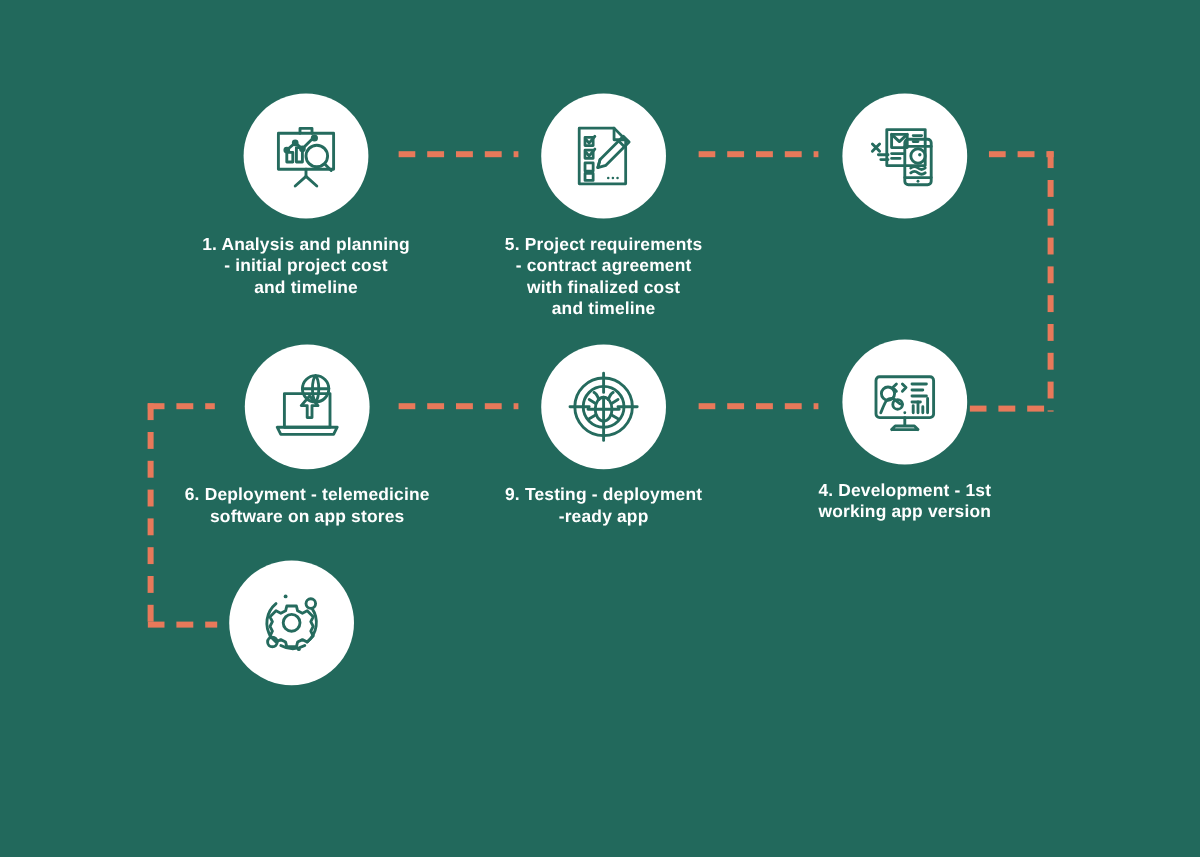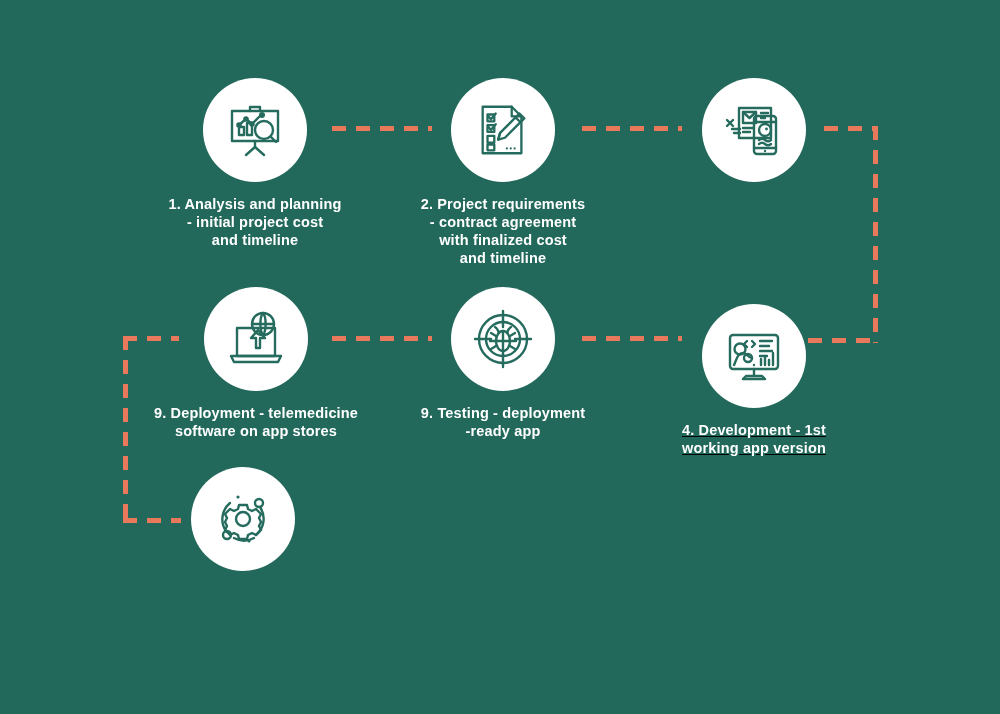--- a/index.html
+++ b/index.html
@@ -48,21 +48,21 @@
     white-space: pre-line;
   }
 
   
   #node-1 { left: 125px;  top: 78px; }
   #node-2 { left: 373px;  top: 78px; }
   #node-3 { left: 624px;  top: 78px; }
 
   #node-6 { left: 126px;  top: 287px; }
   #node-5 { left: 373px;  top: 287px; }
-  #node-4 { left: 624px;  top: 304px; text-decoration: underline; }
+  #node-4 { left: 624px;  top: 283px; }
 
   #node-7 { left: 113px;  top: 467px; }
 
   
   .conn {
     position: absolute;
   }
   .conn.h {
     height: 5px;
     background-image: linear-gradient(to right, #e8795a 0 14px, transparent 14px 24px);
@@ -147,21 +147,21 @@
           <path d="M16 17l2.5 3 5-6M16 28l2.5 3 5-6"></path>
           <path d="M48 14l5 5-20 20-7 2 2-7z"></path>
           <path d="M44 18l5 5"></path>
           <path d="M28 34l-2 7"></path>
           <circle cx="35" cy="50" r="1.1" fill="#256b5e" stroke="none"></circle>
           <circle cx="39" cy="50" r="1.1" fill="#256b5e" stroke="none"></circle>
           <circle cx="43" cy="50" r="1.1" fill="#256b5e" stroke="none"></circle>
         </svg>
       </span>
     </div>
-    <div class="caption">2. Project requirements
+    <div class="caption">5. Project requirements
 - contract agreement
 with finalized cost
 and timeline</div>
   </div>
 
   <div class="node" id="node-3">
     <div class="circle">
       <span>
         <svg width="62" height="62" viewBox="0 0 62 62" fill="none" stroke="#256b5e" stroke-width="2.4" stroke-linecap="round" stroke-linejoin="round">
           <path d="M16 9h32v30H16z"></path>
@@ -229,21 +229,21 @@
         <svg width="62" height="62" viewBox="0 0 62 62" fill="none" stroke="#256b5e" stroke-width="2.4" stroke-linecap="round" stroke-linejoin="round">
           <path d="M12 20h38v28H12z"></path>
           <path d="M6 48h50l-3 6H9z"></path>
           <circle cx="38" cy="16" r="11"></circle>
           <path d="M27 16h22"></path>
           <path d="M38 5c3.5 4 3.5 18 0 22M38 5c-3.5 4-3.5 18 0 22"></path>
           <path d="M31 40V30h-5l7-8 7 8h-5v10z"></path>
         </svg>
       </span>
     </div>
-    <div class="caption">9. Deployment - telemedicine
+    <div class="caption">6. Deployment - telemedicine
 software on app stores</div>
   </div>
 
   <div class="node" id="node-7">
     <div class="circle">
       <span>
         <svg width="62" height="62" viewBox="0 0 62 62" fill="none" stroke="#256b5e" stroke-width="2.4" stroke-linecap="round" stroke-linejoin="round">
           <circle cx="31" cy="31" r="7"></circle>
           <path d="M27 17h8l1 4 4 2 4-2 5 5-2 4 2 4 -2 4 2 4-5 5-4-2-4 2-1 4h-8l-1-4-4-2-4 2-5-5 2-4-2-4 2-4-2-4 5-5 4 2 4-2z" stroke-linejoin="round"></path>
           <path d="M14 43a21 21 0 0 1 4-28"></path>

